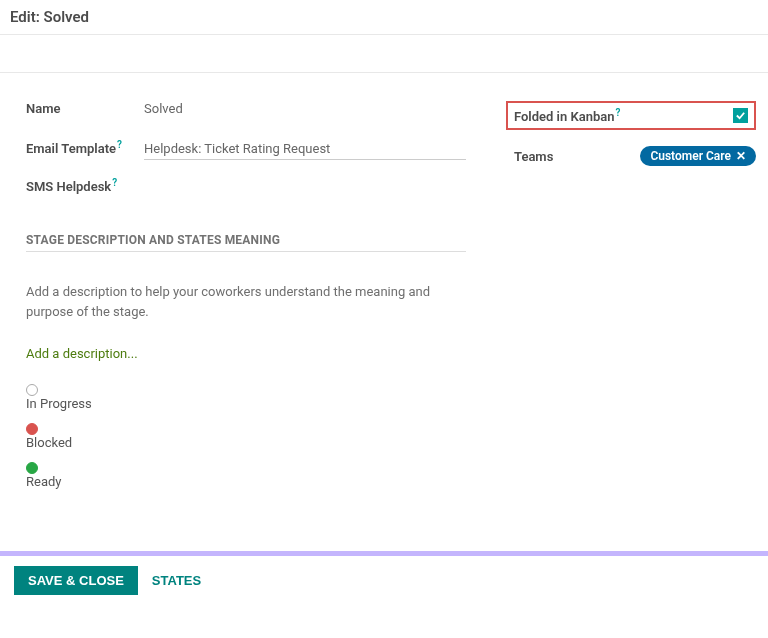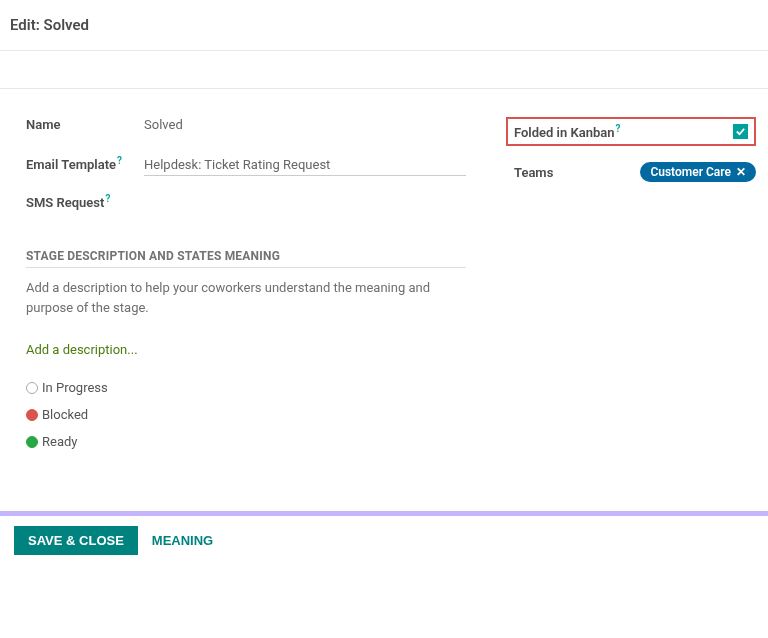--- a/index.html
+++ b/index.html
@@ -4,21 +4,21 @@
   <style>
     * { box-sizing: border-box; margin: 0; padding: 0; }
     body {
       font-family: -apple-system, BlinkMacSystemFont, "Segoe UI", Roboto, Helvetica, Arial, sans-serif;
       color: #4c4c4c;
       font-size: 13px;
       background: #fff;
       width: 768px;
     }
     .header {
-      padding: 16px 10px;
+      padding: 8px 10px;
       border-bottom: 1px solid #e8e8e8;
     }
     .header h1 {
       font-size: 15px;
       font-weight: 600;
       color: #4c4c4c;
     }
     .spacer-bar {
       height: 38px;
       border-bottom: 1px solid #e8e8e8;
@@ -102,36 +102,36 @@
       font-size: 12px;
       font-weight: 700;
       color: #737373;
       margin-top: 32px;
       padding-bottom: 4px;
       border-bottom: 1px solid #ddd;
       letter-spacing: 0.2px;
     }
     .section-text {
       color: #6f6f6f;
-      margin-top: 10px;
+      margin-top: 30px;
       line-height: 1.55;
       max-width: 420px;
     }
     .placeholder-text {
       color: #4d7c0f;
       margin-top: 22px;
     }
     .states {
       margin-top: 20px;
     }
     .state-row {
       display: flex;
-      align-items: center;
       margin-bottom: 12px;
       color: #555;
+      flex-direction: column;
     }
     .state-dot {
       width: 12px;
       height: 12px;
       border-radius: 50%;
       margin-right: 4px;
       border: 1px solid #999;
       background: #fff;
     }
     .dot-grey { background: #fff; border-color: #aaa; }
@@ -190,21 +190,21 @@
     </div>
 
     <div class="field-row">
       <div class="field-label"><span>Email Template</span><span class="help-q">?</span></div>
       <div class="field-value">
         <input type="text" value="Helpdesk: Ticket Rating Request" style="">
       </div>
     </div>
 
     <div class="field-row">
-      <div class="field-label"><span>SMS Request</span><span class="help-q">?</span></div>
+      <div class="field-label"><span>SMS Helpdesk</span><span class="help-q">?</span></div>
       <div class="field-value"></div>
     </div>
 
     <div class="section-title">STAGE DESCRIPTION AND STATES MEANING</div>
     <div class="section-text">Add a description to help your coworkers understand the meaning and purpose of the stage.</div>
     <div class="section-text placeholder-text">Add a description...</div>
 
 
     <div class="states">
       <div class="state-row">
@@ -238,14 +238,14 @@
       <span class="tag">
         <span>Customer Care</span>
         <span class="tag-remove">✕</span>
       </span>
     </div>
   </div>
 </div>
 
 <div class="footer">
   <button class="btn-primary">SAVE &amp; CLOSE</button>
-  <button class="btn-secondary">MEANING</button>
+  <button class="btn-secondary">STATES</button>
 </div>
 
 </body></html>

